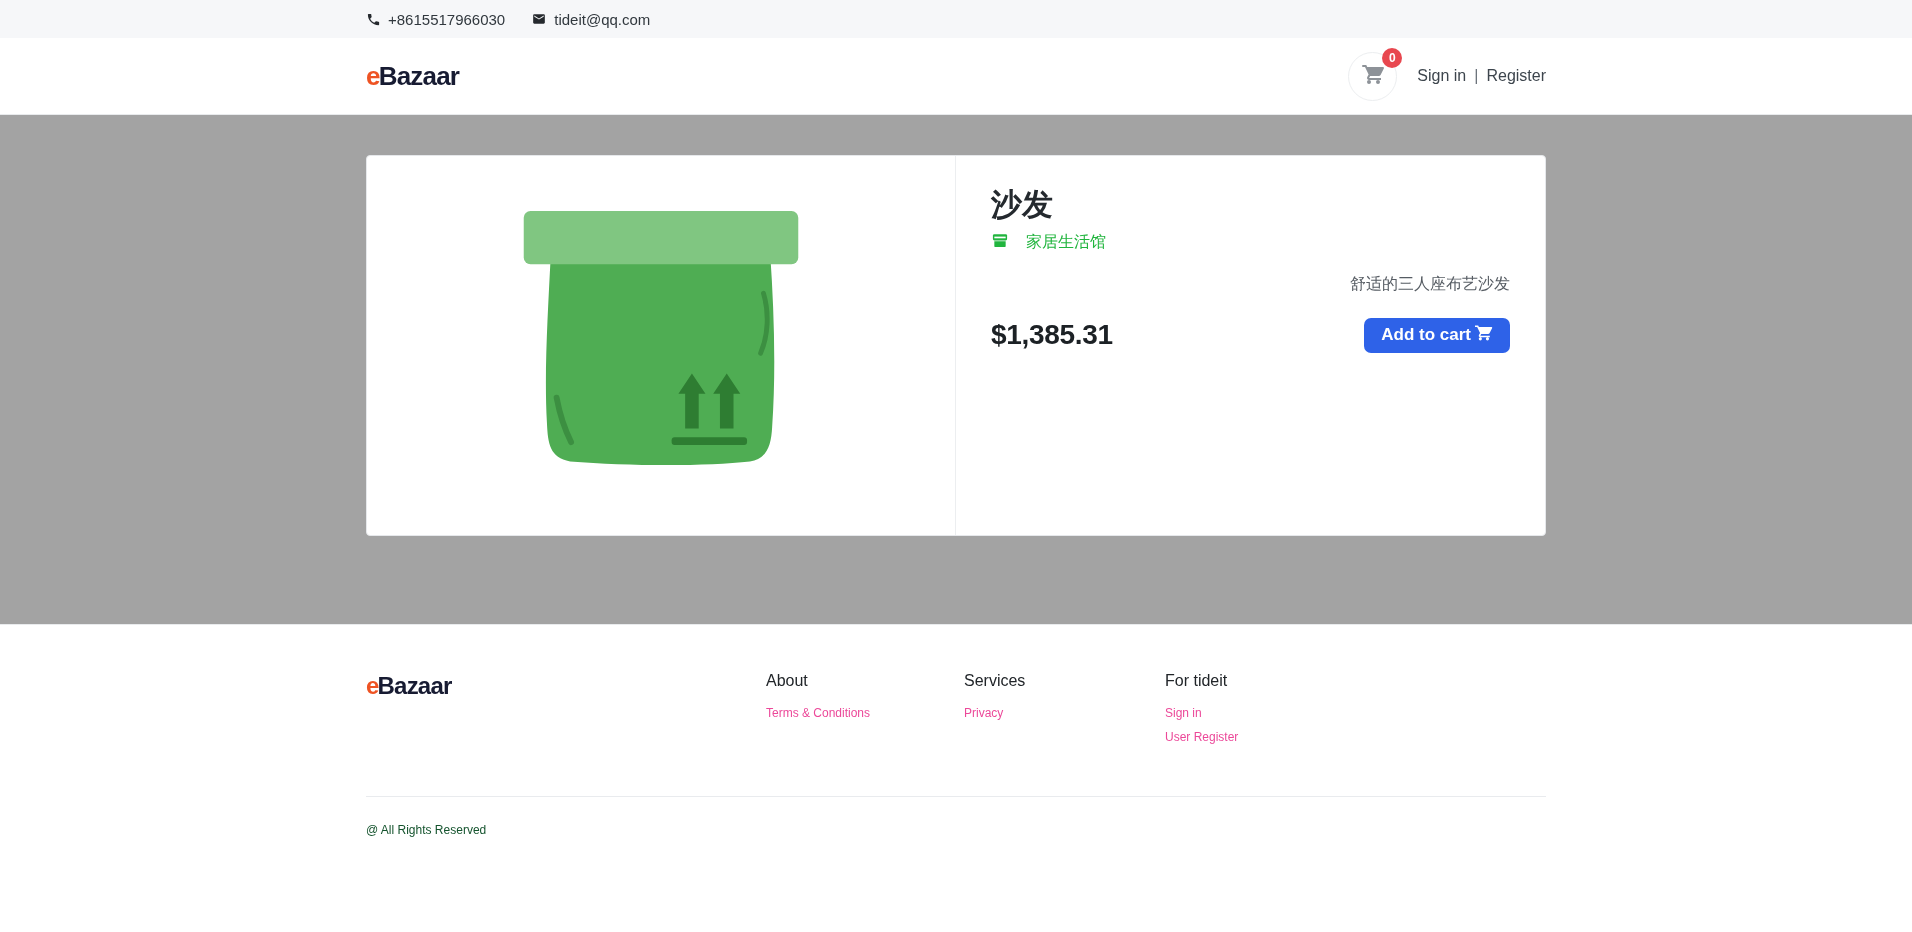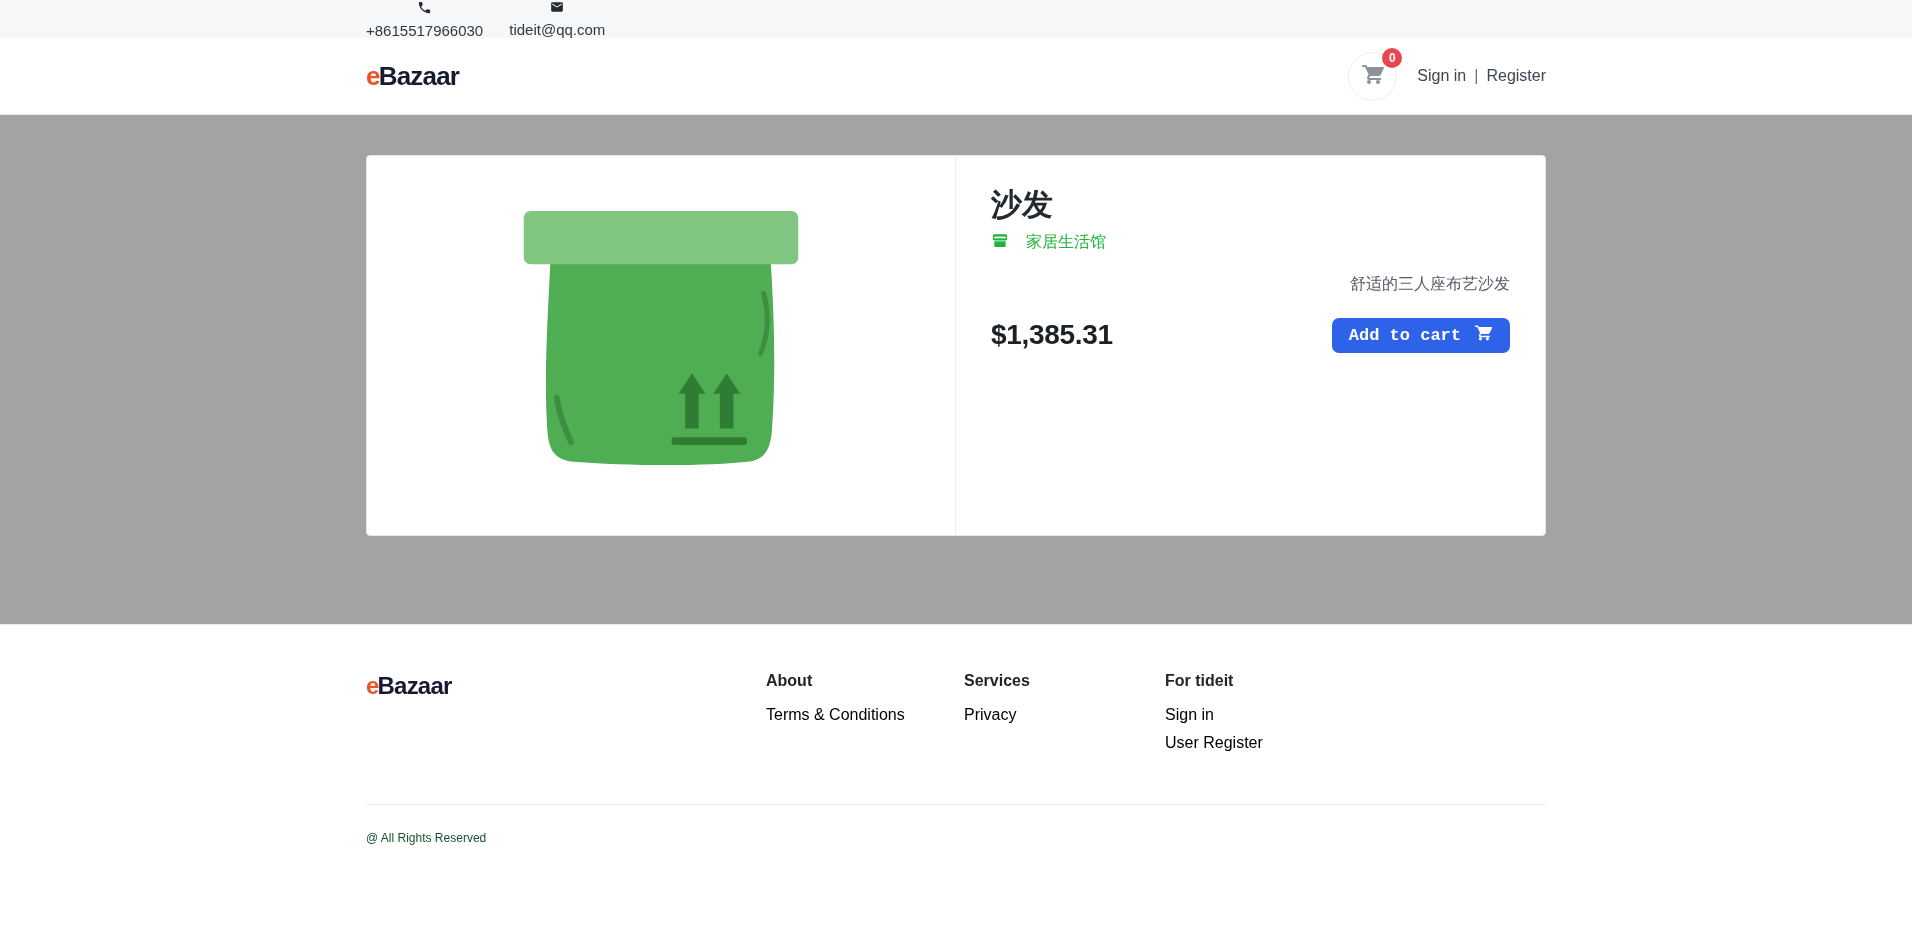--- a/index.html
+++ b/index.html
@@ -6,21 +6,21 @@
   html,body { width:1912px; height:932px; }
   body {
     font-family:"Liberation Sans","DejaVu Sans",sans-serif;
     background:#ffffff; color:#212529; overflow:hidden;
   }
   .container { width:1180px; margin:0 auto; }
 
   
   .topbar { height:38px; background:#f6f7f9; }
   .topbar .container { height:100%; display:flex; align-items:center; gap:26px; }
-  .contact-item { display:flex; align-items:center; gap:7px; font-size:15px; color:#31383e; text-decoration:none;flex-direction:column; }
+  .contact-item { display:flex; align-items:center; gap:7px; font-size:15px; color:#31383e; text-decoration:none; }
   .contact-item svg { display:block; }
 
   
   .header { height:77px; background:#ffffff; border-bottom:1px solid #e8eaec; }
   .header .container { height:100%; display:flex; align-items:center; justify-content:space-between; }
   .logo { font-size:26px; font-weight:800; letter-spacing:-0.8px; color:#171b32; text-decoration:none; cursor:pointer; }
   .logo .logo-e { color:#ee5323; margin-right:-1px; }
   .header-right { display:flex; align-items:center; gap:20px; }
   .cart-btn { position:relative; width:49px; height:49px; border-radius:50%; background:#fff;
     border:1px solid #eceef0; display:flex; align-items:center; justify-content:center; cursor:pointer; }
@@ -34,36 +34,36 @@
   .main { height:509px; background:#a3a3a3; padding-top:40px; }
   .product-card { display:flex; height:381px; background:#fff; border:1px solid #e6e8eb; border-radius:4px; }
   .product-media { width:50%; display:flex; align-items:center; justify-content:center; border-right:1px solid #eceef0; }
   .product-info { width:50%; padding:33px 35px; }
   .product-title { font-size:31px; font-weight:700; color:#24292e; line-height:1.05; }
   .store-row { margin-top:10px; display:flex; align-items:center; gap:17px; cursor:pointer; }
   .store-row span { font-size:16px; color:#21b53e; }
   .product-desc { margin-top:21px; font-size:16px; color:#565c63;text-align:right; }
   .price-row { margin-top:23px; display:flex; align-items:center; justify-content:space-between; }
   .price { font-size:28px; font-weight:700; color:#1c2125; letter-spacing:-0.3px; }
-  .add-cart-btn { display:flex; align-items:center; gap:13px; background:#2e62e8; color:#fff; border:none;
+  .add-cart-btn { display:flex; align-items:center; gap:3px; background:#2e62e8; color:#fff; border:none;
     border-radius:7px; padding:8px 17px; height:35px; font-size:17px; font-weight:700; cursor:pointer;
-    font-family:Liberation Mono, monospace;text-align:right; }
+    font-family:Liberation Sans, sans-serif;text-align:right; }
 
   
   .footer { height:308px; background:#ffffff; border-top:1px solid #e9ebed; }
   .footer .container { padding-top:47px; }
   .footer-cols { display:flex; }
   .f-col1 { width:400px; }
   .f-col2 { width:198px; }
   .f-col3 { width:201px; }
   .f-col4 { width:auto; }
   .footer .logo { font-size:24px; }
   .tagline { margin-top:20px; width:345px; font-size:16px; line-height:1.5; color:#23282e; }
-  .col-title { font-size:16px; font-weight:700; color:#212529; margin-bottom:16px; }
-  .f-link { display:block; font-size:16px; color:#000000; text-decoration:none; margin-bottom:10px; cursor:pointer; }
+  .col-title { font-size:16px; font-weight:400; color:#212529; margin-bottom:16px; }
+  .f-link { display:block; font-size:12px; color:#ec4899; text-decoration:none; margin-bottom:10px; cursor:pointer; }
   .footer-divider { border:none; border-top:1px solid #e9ebee; margin-top:42px; }
   .copyright { padding-top:26px; font-size:12px; color:#14532d; }
 </style>
 </head>
 <body>
 
 <div class="topbar">
   <div class="container">
     <a class="contact-item">
       <span>

